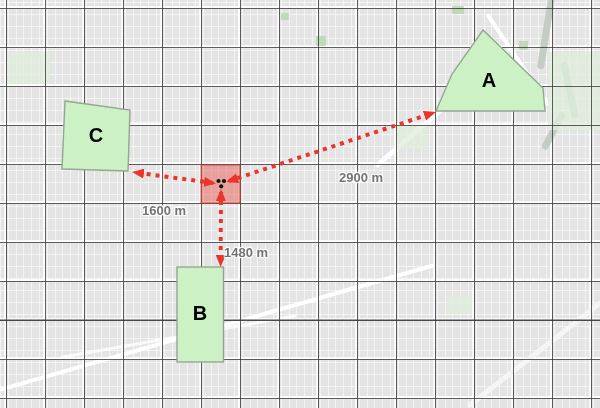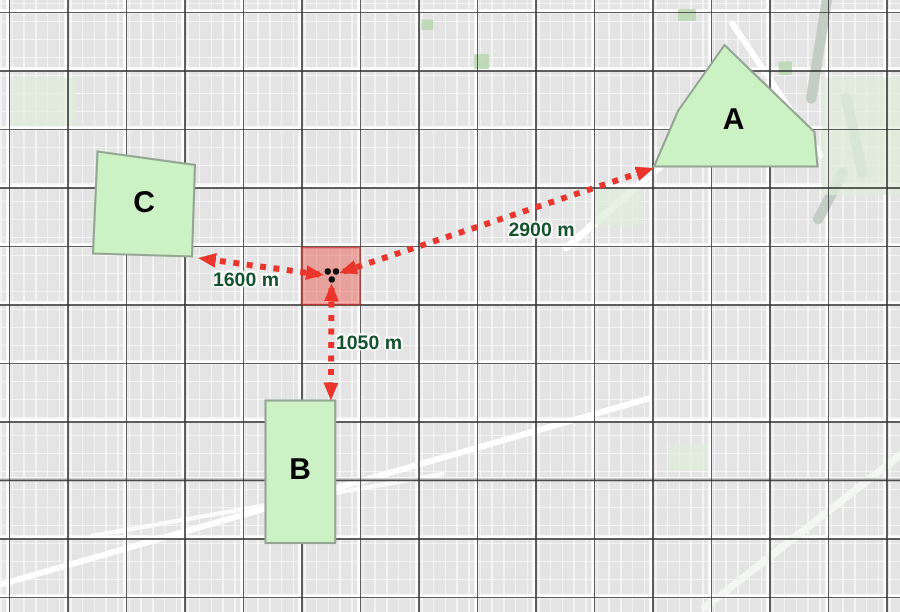--- a/index.html
+++ b/index.html
@@ -33,22 +33,23 @@
     background-position:6px 8px;
   }
   .major-line{position:absolute;left:0;top:319px;width:600px;height:2px;background:rgba(50,50,50,.45);}
   svg.overlay{position:absolute;inset:0;}
   .zone-label{
     position:absolute;transform:translate(-50%,-50%);
     font-size:20px;font-weight:bold;color:#000;line-height:1;
   }
   .dist-label{
     position:absolute;transform:translate(-50%,-50%);
-    font-size:13px;font-weight:bold;color:#14532d;line-height:1;white-space:nowrap;
+    font-size:13px;font-weight:bold;color:#737373;line-height:1;white-space:nowrap;
     text-shadow:0 0 2px #fff,0 0 2px #fff,1px 1px 1px #fff,-1px -1px 1px #fff,1px -1px 1px #fff,-1px 1px 1px #fff;
+    margin-top:24px;
   }
 </style>
 </head>
 <body>
 
 <div id="map">
 
   <div class="basemap"></div>
 
   <div class="decor">
@@ -95,16 +96,16 @@
       <circle cx="224" cy="181" r="2.1"></circle>
       <circle cx="221.2" cy="186.3" r="2.1"></circle>
     </g>
   </svg>
 
   <div class="zone-label" style="left:489px;top:80px;">A</div>
   <div class="zone-label" style="left:200px;top:313px;">B</div>
   <div class="zone-label" style="left:96px;top:135px;">C</div>
 
   <div class="dist-label" style="left:361px;top:153px;">2900 m</div>
-  <div class="dist-label" style="left:246px;top:228px;">1050 m</div>
+  <div class="dist-label" style="left:246px;top:228px;">1480 m</div>
   <div class="dist-label" style="left:164px;top:186px;">1600 m</div>
 
 </div>
 
 </body></html>

